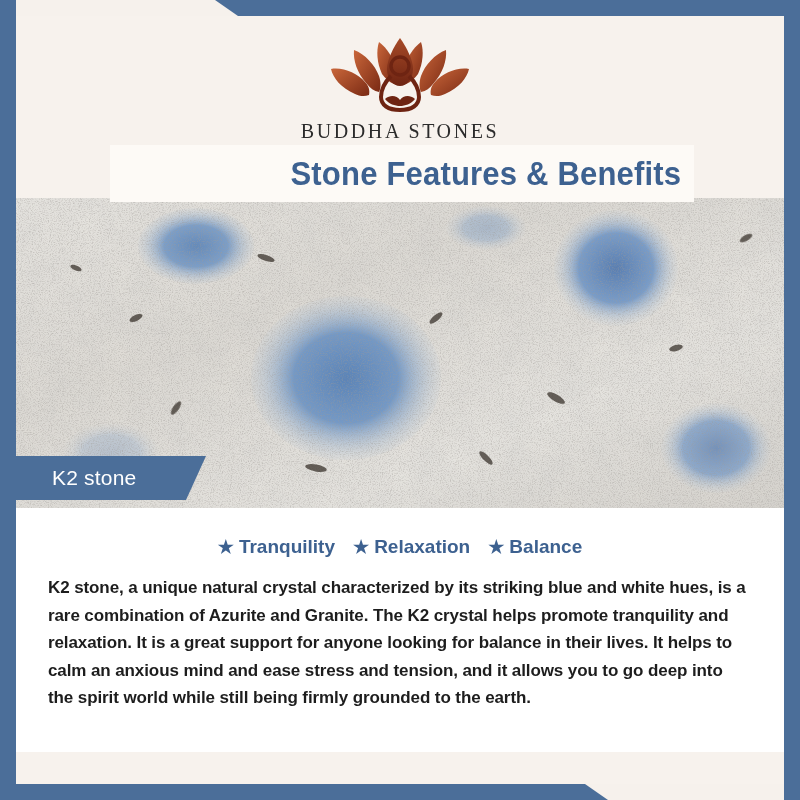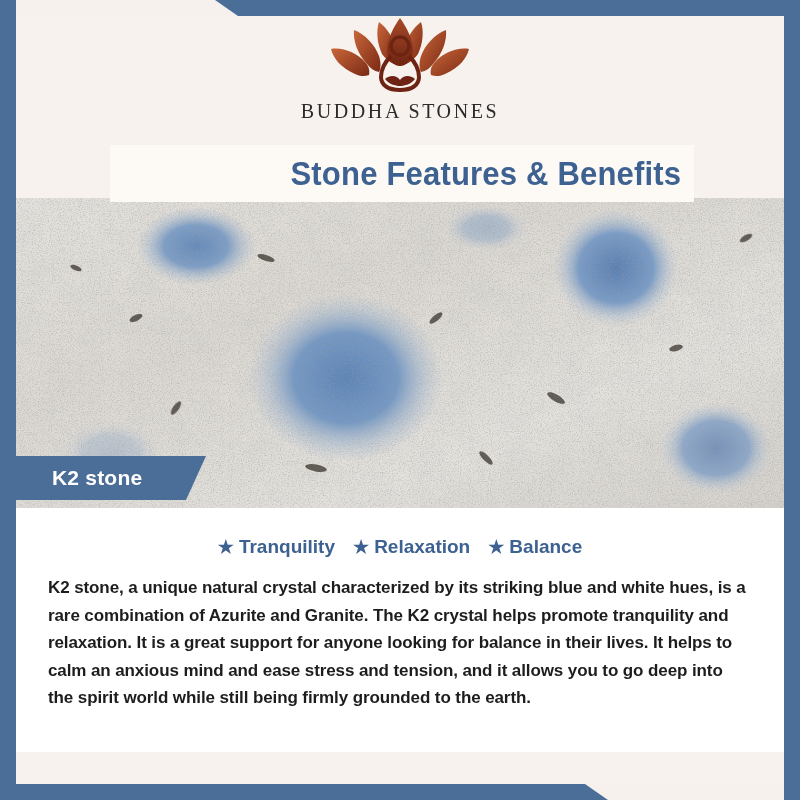--- a/index.html
+++ b/index.html
@@ -57,21 +57,21 @@
   
   .logo-zone {
     position: absolute;
     top: 0; left: 0;
     width: 768px; height: 129px;
     background: #f7f2ed;
     display: flex;
     flex-direction: column;
     align-items: center;
     justify-content: flex-start;
-    padding-top: 0;
+    padding-top: 20px;
   }
   .logo-mark { width: 150px; height: 82px; display: block; }
   .logo-word {
     font-family: "Liberation Serif", serif;
     font-size: 20px;
     letter-spacing: 2.6px;
     color: #2b2b2b;
     margin-top: 2px;
   }
 
@@ -114,21 +114,21 @@
     background: #4b6e99;
     color: #ffffff;
     display: flex;
     align-items: center;
     padding: 0 40px 0 36px;
     clip-path: polygon(0 0, 100% 0, calc(100% - 20px) 100%, 0 100%);
     z-index: 6;
   }
   .stone-label-text {
     font-size: 21px;
-    font-weight: bold;
+    font-weight: normal;
     letter-spacing: 0.2px;
   }
 
   
   .content {
     position: absolute;
     top: 492px; left: 0;
     width: 768px; height: 260px;
     background: #ffffff;
     padding: 28px 22px 0 22px;

